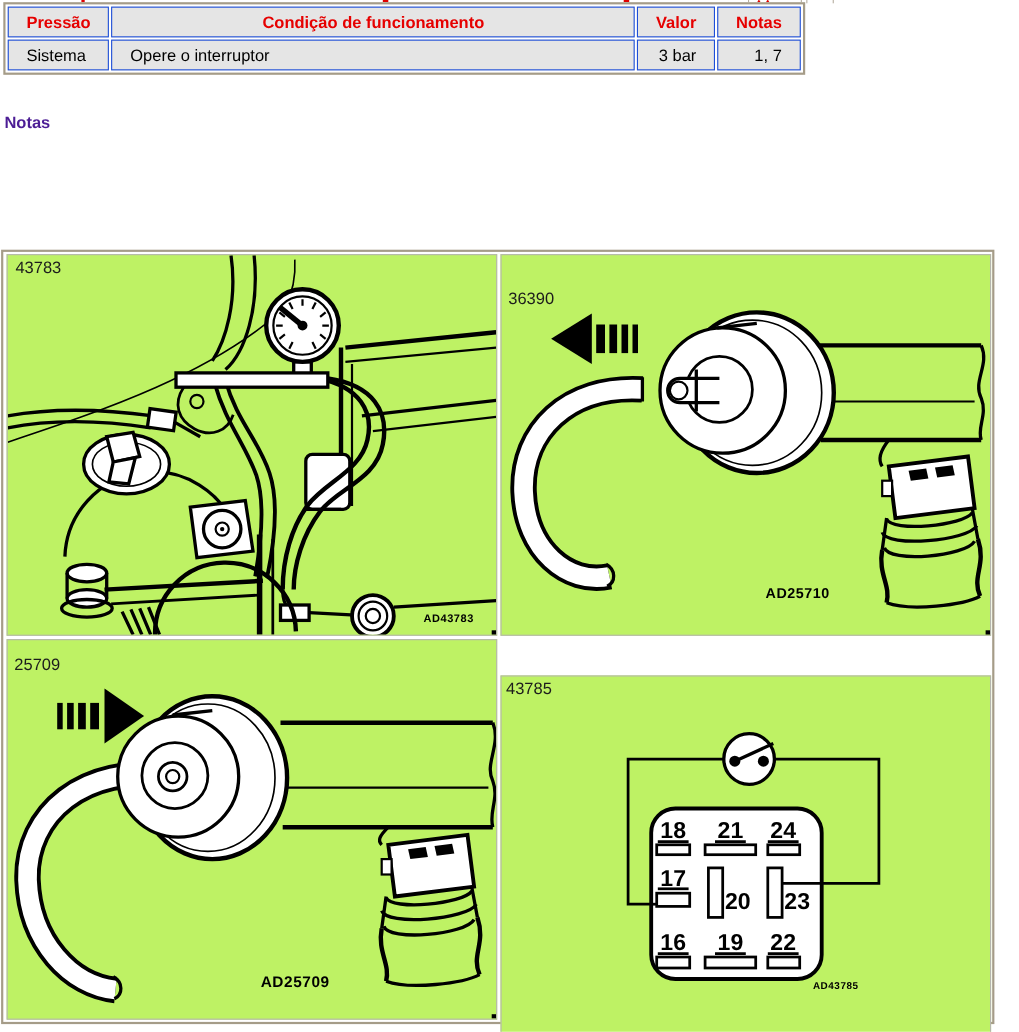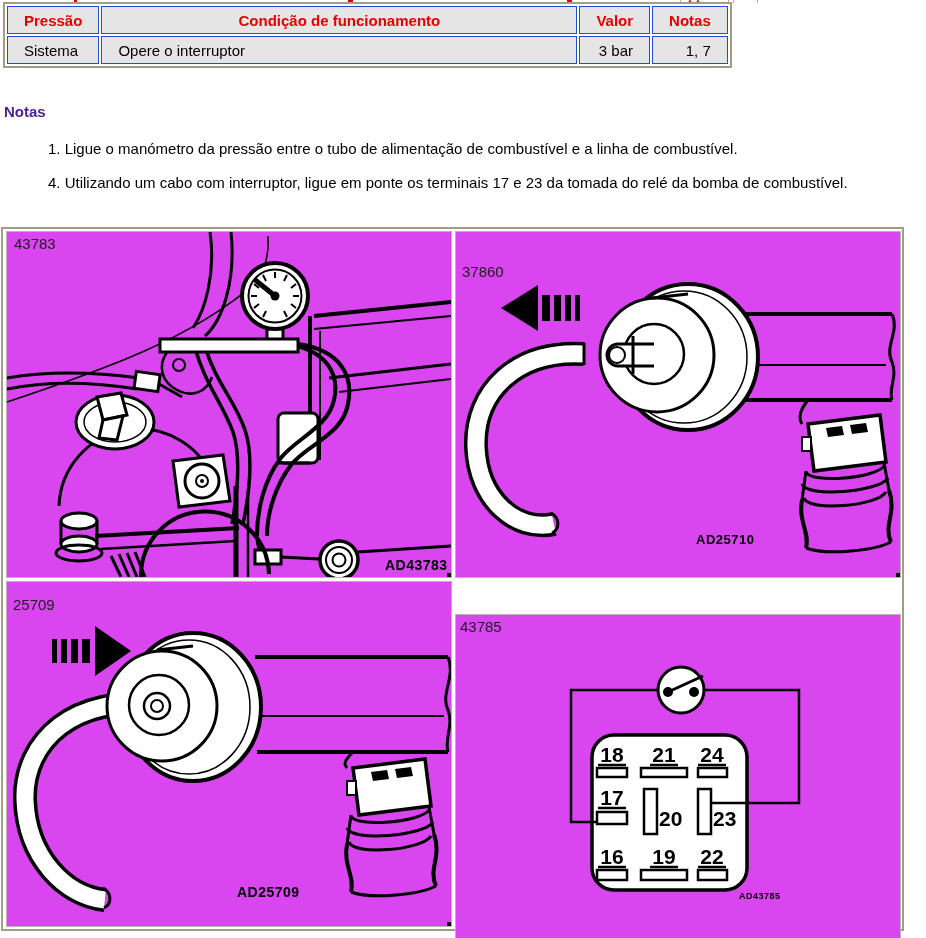--- a/index.html
+++ b/index.html
@@ -17,21 +17,21 @@
              padding:1px 16px;background:#e5e5e5;white-space:nowrap;overflow:hidden;}
   table.spec th{color:#e60000;font-weight:bold;text-align:center;}
   td.l{text-align:left;} td.c{text-align:right;}
 
   
   .notes-h{position:absolute;left:4px;top:103px;font-size:15px;font-weight:bold;color:#4c1d95;}
   .note{position:absolute;left:48px;font-size:15px;color:#000;white-space:nowrap;}
 
   
   .figbox{position:absolute;left:1px;top:227px;width:899px;height:700px;border:2px solid #a59c88;background:#fff;}
-  .panel{position:absolute;border:1px solid #b6b6ae;background:#d946ef;overflow:hidden;}
+  .panel{position:absolute;border:1px solid #b6b6ae;background:#bef264;overflow:hidden;}
   .p1{left:3px;top:2px;width:444px;height:345px;}
   .p2{left:452px;top:2px;width:444px;height:345px;}
   .p3{left:3px;top:352px;width:444px;height:344px;}
   .p4{left:452px;top:352px;width:444px;height:344px;margin-top:33px;}
   .fig-id{position:absolute;font-size:15px;color:#1c1c1c;z-index:3;}
   .fig-code{position:absolute;font-weight:bold;color:#000;z-index:3;letter-spacing:0.5px;}
   .panel svg{position:absolute;left:0;top:0;}
   .handle{position:absolute;right:0;bottom:0;width:4px;height:4px;background:#000;z-index:4;display:block;}
 </style>
 </head>
@@ -66,22 +66,20 @@
     <tr>
       <td class="l">Sistema</td>
       <td class="l">Opere o interruptor</td>
       <td class="c">3 bar</td>
       <td class="c">1, 7</td>
     </tr>
   </tbody>
     </table>
 
   <div class="notes-h">Notas</div>
-  <div class="note" style="top:140px">1. Ligue o manómetro da pressão entre o tubo de alimentação de combustível e a linha de combustível.</div>
-  <div class="note" style="top:174px">4. Utilizando um cabo com interruptor, ligue em ponte os terminais 17 e 23 da tomada do relé da bomba de combustível.</div>
 
   <div class="figbox">
 
     <div class="panel p1">
       <div class="fig-id" style="left:7px;top:3px">43783</div>
       <svg viewBox="0 0 444 345" width="444" height="345">
         <g stroke="#000" fill="none">
           <path d="M0,170 C90,140 185,108 252,48" stroke-width="1.5"></path>
           <path d="M252,48 C258,36 262,20 261,4" stroke-width="1.5"></path>
           <path d="M203,0 C209,42 198,78 186,96" stroke-width="3"></path>
@@ -157,26 +155,26 @@
             <path d="M256,85 L259,79"></path>
               <path d="M247,76 L252,72"></path>
               <path d="M244,64 L250,64"></path>
             <path d="M247,52 L252,56"></path>
               <path d="M256,43 L259,49"></path>
           </g>
           <path d="M268,64 L247,47" stroke-width="5"></path>
           <circle cx="268" cy="64" r="4.5" fill="#000" stroke="none"></circle>
         </g>
       </svg>
-      <div class="fig-code" style="left:378px;top:325px;font-size:14px">AD43783</div>
+      <div class="fig-code" style="left:378px;top:325px;font-size:10px">AD43783</div>
       <span class="handle"></span>
     </div>
 
     <div class="panel p2">
-      <div class="fig-id" style="left:6px;top:31px">37860</div>
+      <div class="fig-id" style="left:6px;top:31px">36390</div>
       <svg viewBox="0 0 444 345" width="444" height="345">
 
         <g fill="#000">
           <polygon points="45,76 82,53 82,99"></polygon>
           <rect x="86" y="63" width="8" height="26"></rect>
           <rect x="98" y="63" width="7" height="26"></rect>
           <rect x="109" y="63" width="6" height="26"></rect>
           <rect x="119" y="63" width="5" height="26"></rect>
         </g>
 

